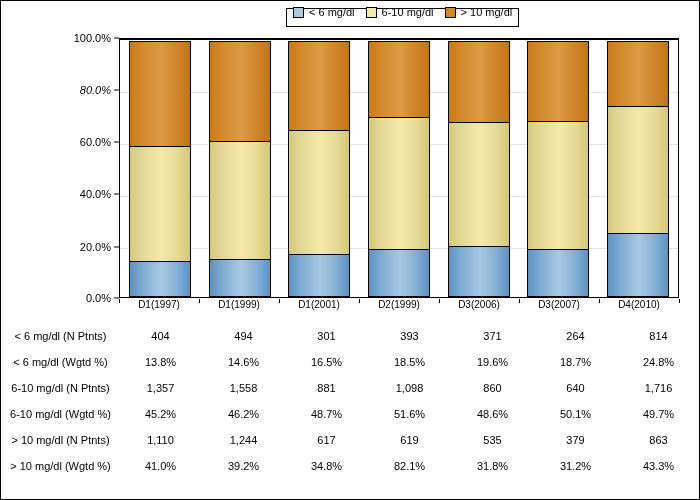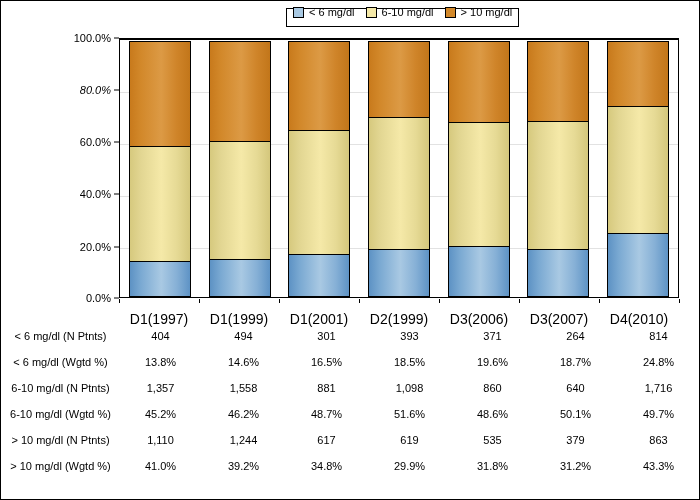--- a/index.html
+++ b/index.html
@@ -165,23 +165,23 @@
     position: absolute;
     left: 118px;
     top: 298px;
     width: 560px;
     height: 20px;
     display: flex;
   }
   .x-slot {
     flex: 1 1 0;
     text-align: center;
-    font-size: 14px;
+    font-size: 10px;
     color: #000000;
-    padding-top: 12px;
+    padding-top: 0;
     box-sizing: border-box;
   }
   .x-tick-mark {
     position: absolute;
     top: 0;
     width: 1px;
     height: 4px;
     background: #000000;
   }
 
@@ -400,21 +400,21 @@
           <div class="cell">379</div>
           <div class="cell">863</div>
         </div>
       </div>
       <div class="table-row">
         <div class="row-label">&gt; 10 mg/dl (Wgtd %)</div>
         <div class="row-cells">
           <div class="cell">41.0%</div>
           <div class="cell">39.2%</div>
           <div class="cell">34.8%</div>
-          <div class="cell">29.9%</div>
+          <div class="cell">82.1%</div>
           <div class="cell">31.8%</div>
           <div class="cell">31.2%</div>
           <div class="cell">43.3%</div>
         </div>
       </div>
     </div>
 
 </div>
 
 </body></html>

